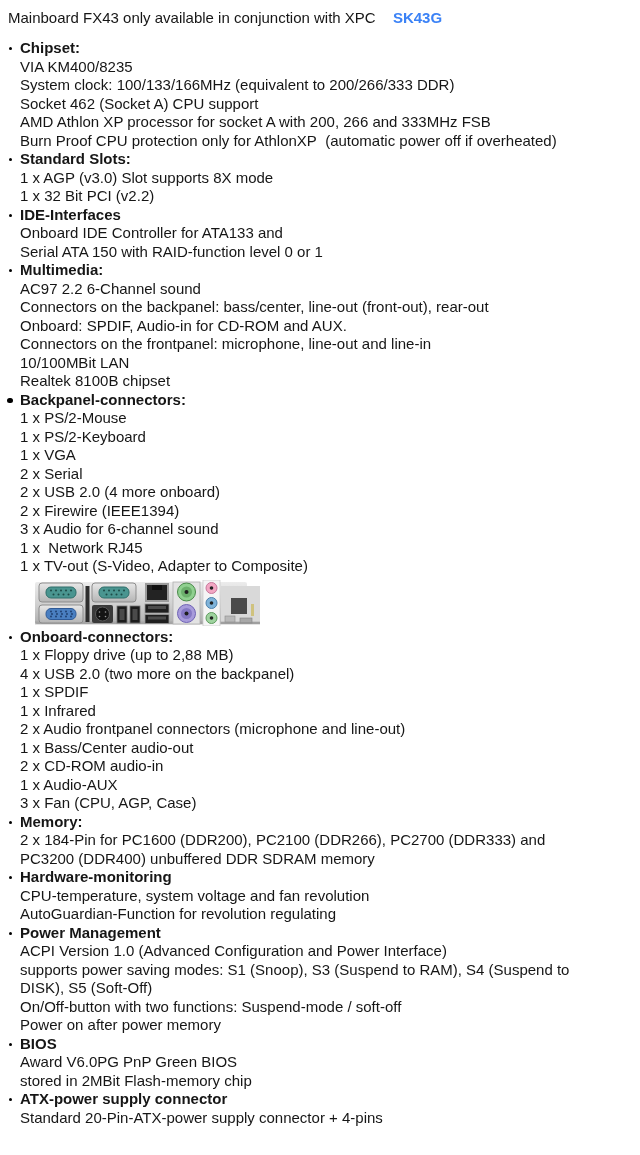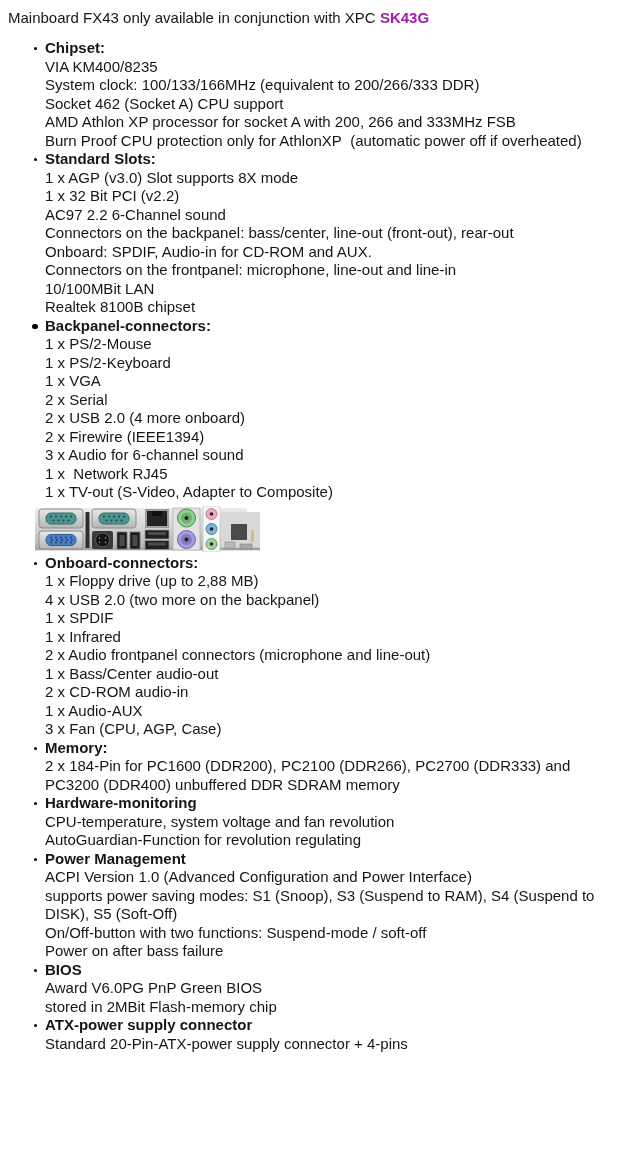--- a/index.html
+++ b/index.html
@@ -23,21 +23,21 @@
     line-height: 19px;
   }
   .model {
     font-weight: 700;
     text-decoration: none;
     cursor: pointer;
   }
   .section { margin: 0; }
   .row {
     position: relative;
-    margin-left: 37px;
+    margin-left: 12px;
     line-height: 18.5px;
     min-height: 18.5px;
   }
   .row.title { font-weight: 700; }
   .bullet {
     position: absolute;
     left: -11px;
     top: 8px;
     width: 3px;
     height: 3px;
@@ -56,37 +56,43 @@
     width: 225px;
     height: 46px;
   }
   .backpanel-wrap svg { display: block; }
 </style>
 </head>
 <body>
 
 <div class="doc">
 
-  <p class="header-line"><span>Mainboard FX43 only available in conjunction with XPC </span><span class="model" style="color: #a21caf;">SK43G</span></p>
+  <p class="header-line"><span>Mainboard FX43 only available in conjunction with XPC </span><span class="model" style="color: #3b82f6; margin-left: 13px;">SK43G</span></p>
 
   <div id="sections-top">
       <div class="section">
         <div class="row title"><span class="bullet"></span><span>Chipset:</span></div>
         <div class="row">VIA KM400/8235</div>
         <div class="row">System clock: 100/133/166MHz (equivalent to 200/266/333 DDR)</div>
         <div class="row">Socket 462 (Socket A) CPU support</div>
         <div class="row">AMD Athlon XP processor for socket A with 200, 266 and 333MHz FSB</div>
         <div class="row"><span>Burn Proof CPU protection </span><span class="u">only for AthlonXP</span><span>&nbsp; (automatic power off if overheated)</span></div>
       </div>
       <div class="section">
         <div class="row title"><span class="bullet"></span><span>Standard Slots:</span></div>
         <div class="row">1 x AGP (v3.0) Slot supports 8X mode</div>
         <div class="row">1 x 32 Bit PCI (v2.2)</div>
       </div>
       <div class="section">
+        <div class="row title"><span class="bullet"></span><span>IDE-Interfaces</span></div>
+        <div class="row">Onboard IDE Controller for ATA133 and</div>
+        <div class="row">Serial ATA 150 with RAID-function level 0 or 1</div>
+      </div>
+      <div class="section">
+        <div class="row title"><span class="bullet"></span><span>Multimedia:</span></div>
         <div class="row">AC97 2.2 6-Channel sound</div>
         <div class="row">Connectors on the backpanel: bass/center, line-out (front-out), rear-out</div>
         <div class="row">Onboard: SPDIF, Audio-in for CD-ROM and AUX.</div>
         <div class="row">Connectors on the frontpanel: microphone, line-out and line-in</div>
       </div>
       <div class="section">
         <div class="row">10/100MBit LAN</div>
         <div class="row">Realtek 8100B chipset</div>
       </div>
       <div class="section">
@@ -258,21 +264,21 @@
         <div class="row title"><span class="bullet"></span><span>Hardware-monitoring</span></div>
         <div class="row">CPU-temperature, system voltage and fan revolution</div>
         <div class="row">AutoGuardian-Function for revolution regulating</div>
       </div>
       <div class="section">
         <div class="row title"><span class="bullet"></span><span>Power Management</span></div>
         <div class="row">ACPI Version 1.0 (Advanced Configuration and Power Interface)</div>
         <div class="row">supports power saving modes: S1 (Snoop), S3 (Suspend to RAM), S4 (Suspend to</div>
         <div class="row">DISK), S5 (Soft-Off)</div>
         <div class="row">On/Off-button with two functions: Suspend-mode / soft-off</div>
-        <div class="row">Power on after bass failure</div>
+        <div class="row">Power on after power memory</div>
       </div>
       <div class="section">
         <div class="row title"><span class="bullet"></span><span>BIOS</span></div>
         <div class="row">Award V6.0PG PnP Green BIOS</div>
         <div class="row">stored in 2MBit Flash-memory chip</div>
       </div>
       <div class="section">
         <div class="row title"><span class="bullet"></span><span>ATX-power supply connector</span></div>
         <div class="row">Standard 20-Pin-ATX-power supply connector + 4-pins</div>
       </div>

